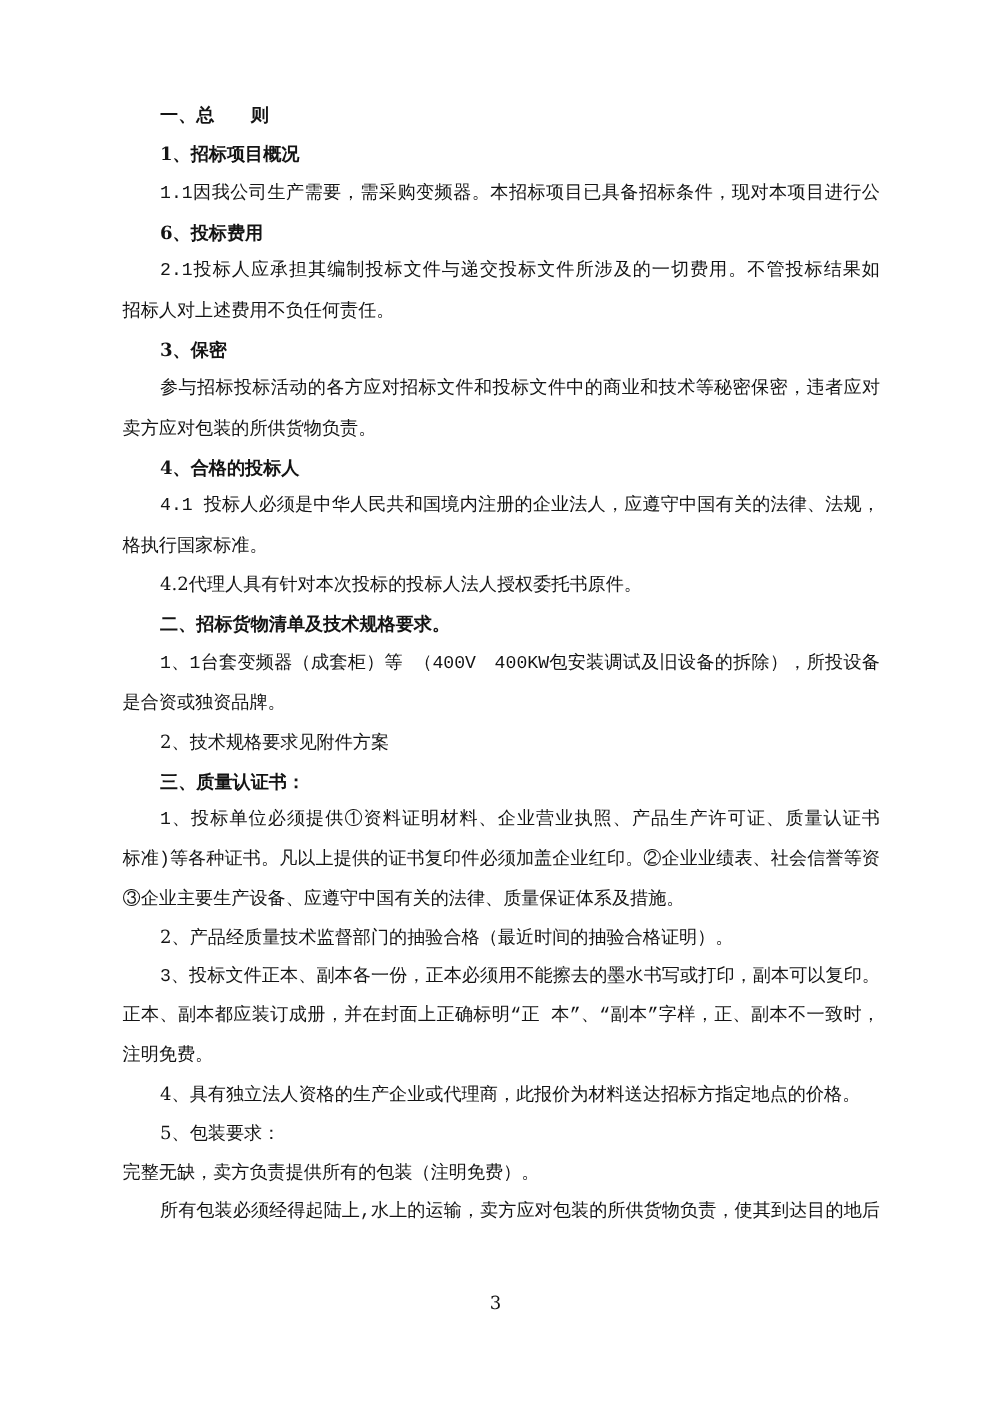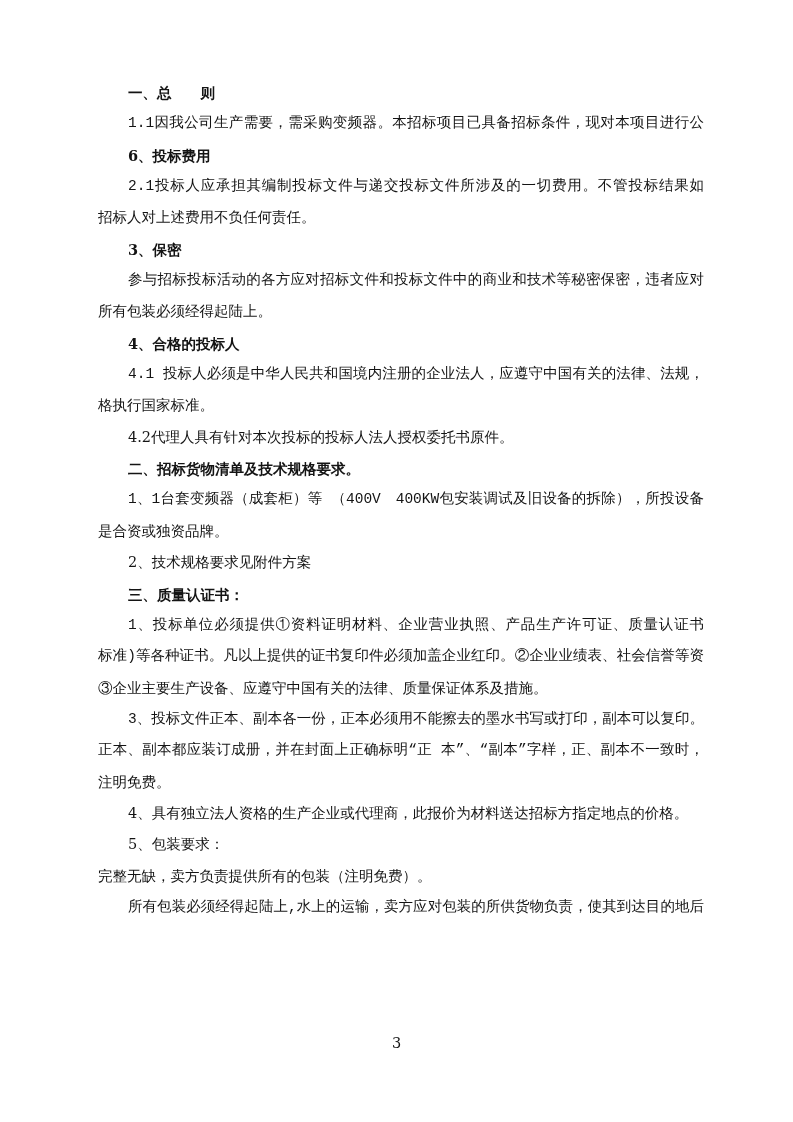--- a/index.html
+++ b/index.html
@@ -54,39 +54,41 @@
     line-height: 24px;
     color: #141414;
   }
 </style>
 </head>
 <body>
 
 <div class="page">
   <div class="content">
     <p class="ln bold indent">一、总　　则</p>
+    <p class="ln bold indent">1、招标项目概况</p>
     <p class="ln indent fill">1.1因我公司生产需要，需采购变频器。本招标项目已具备招标条件，现对本项目进行公开</p>
     <p class="ln bold indent">6、投标费用</p>
     <p class="ln indent fill">2.1投标人应承担其编制投标文件与递交投标文件所涉及的一切费用。不管投标结果如何，</p>
     <p class="ln">招标人对上述费用不负任何责任。</p>
     <p class="ln bold indent">3、保密</p>
     <p class="ln indent fill">参与招标投标活动的各方应对招标文件和投标文件中的商业和技术等秘密保密，违者应对由</p>
-    <p class="ln">所有包装必须经得起陆上。</p>
+    <p class="ln">卖方应对包装的所供货物负责。</p>
     <p class="ln bold indent">4、合格的投标人</p>
     <p class="ln indent fill">4.1 投标人必须是中华人民共和国境内注册的企业法人，应遵守中国有关的法律、法规，严</p>
     <p class="ln">格执行国家标准。</p>
     <p class="ln indent">4.2代理人具有针对本次投标的投标人法人授权委托书原件。</p>
     <p class="ln bold indent">二、招标货物清单及技术规格要求。</p>
     <p class="ln indent fill">1、1台套变频器（成套柜）等 （400V　400KW包安装调试及旧设备的拆除），所投设备必须</p>
     <p class="ln">是合资或独资品牌。</p>
     <p class="ln indent">2、技术规格要求见附件方案</p>
     <p class="ln bold indent">三、质量认证书：</p>
     <p class="ln indent fill">1、投标单位必须提供①资料证明材料、企业营业执照、产品生产许可证、质量认证书(ISO9001</p>
     <p class="ln fill">标准)等各种证书。凡以上提供的证书复印件必须加盖企业红印。②企业业绩表、社会信誉等资料。</p>
     <p class="ln">③企业主要生产设备、应遵守中国有关的法律、质量保证体系及措施。</p>
+    <p class="ln indent">2、产品经质量技术监督部门的抽验合格（最近时间的抽验合格证明）。</p>
     <p class="ln indent fill">3、投标文件正本、副本各一份，正本必须用不能擦去的墨水书写或打印，副本可以复印。</p>
     <p class="ln fill">正本、副本都应装订成册，并在封面上正确标明“正 本”、“副本”字样，正、副本不一致时，以</p>
     <p class="ln">注明免费。</p>
     <p class="ln indent">4、具有独立法人资格的生产企业或代理商，此报价为材料送达招标方指定地点的价格。</p>
     <p class="ln indent">5、包装要求：</p>
     <p class="ln">完整无缺，卖方负责提供所有的包装（注明免费）。</p>
     <p class="ln indent fill">所有包装必须经得起陆上,水上的运输，卖方应对包装的所供货物负责，使其到达目的地后</p>
   </div>
   <div class="pageno">3</div>
 </div>

